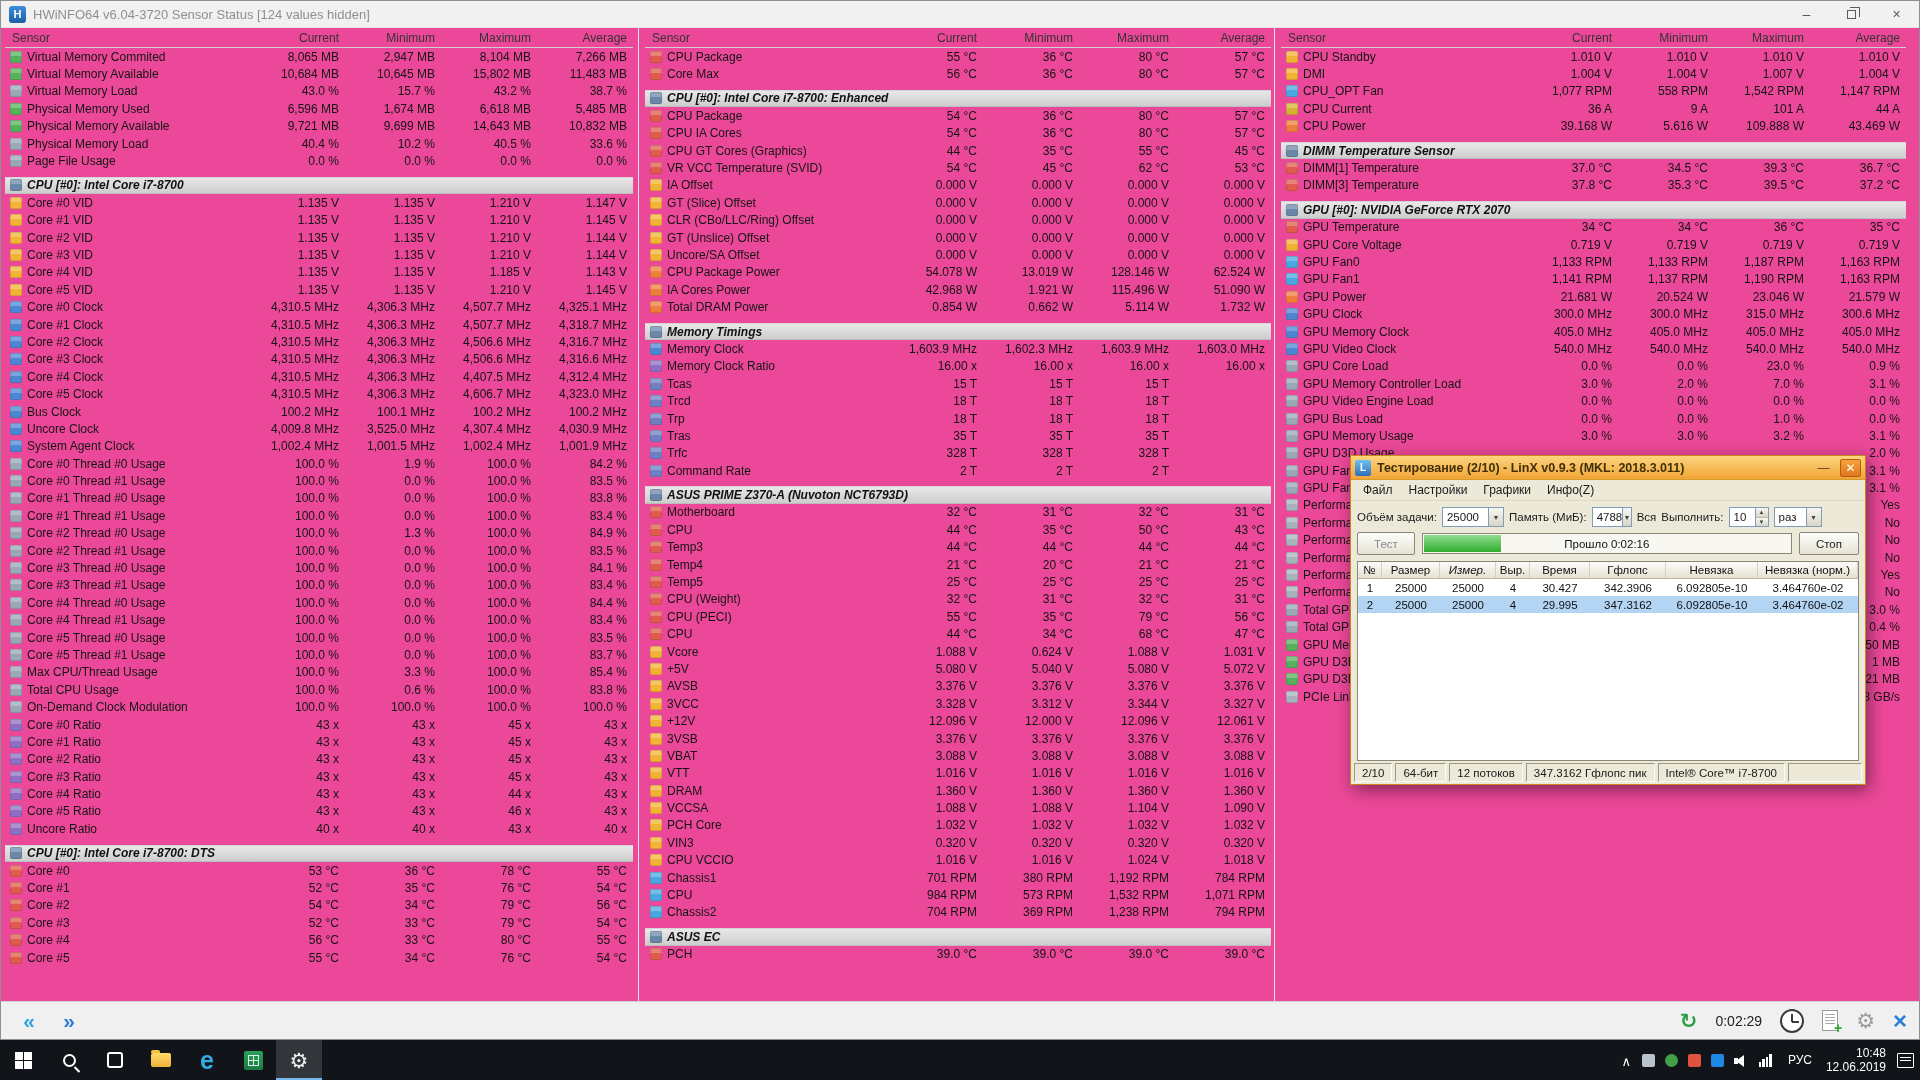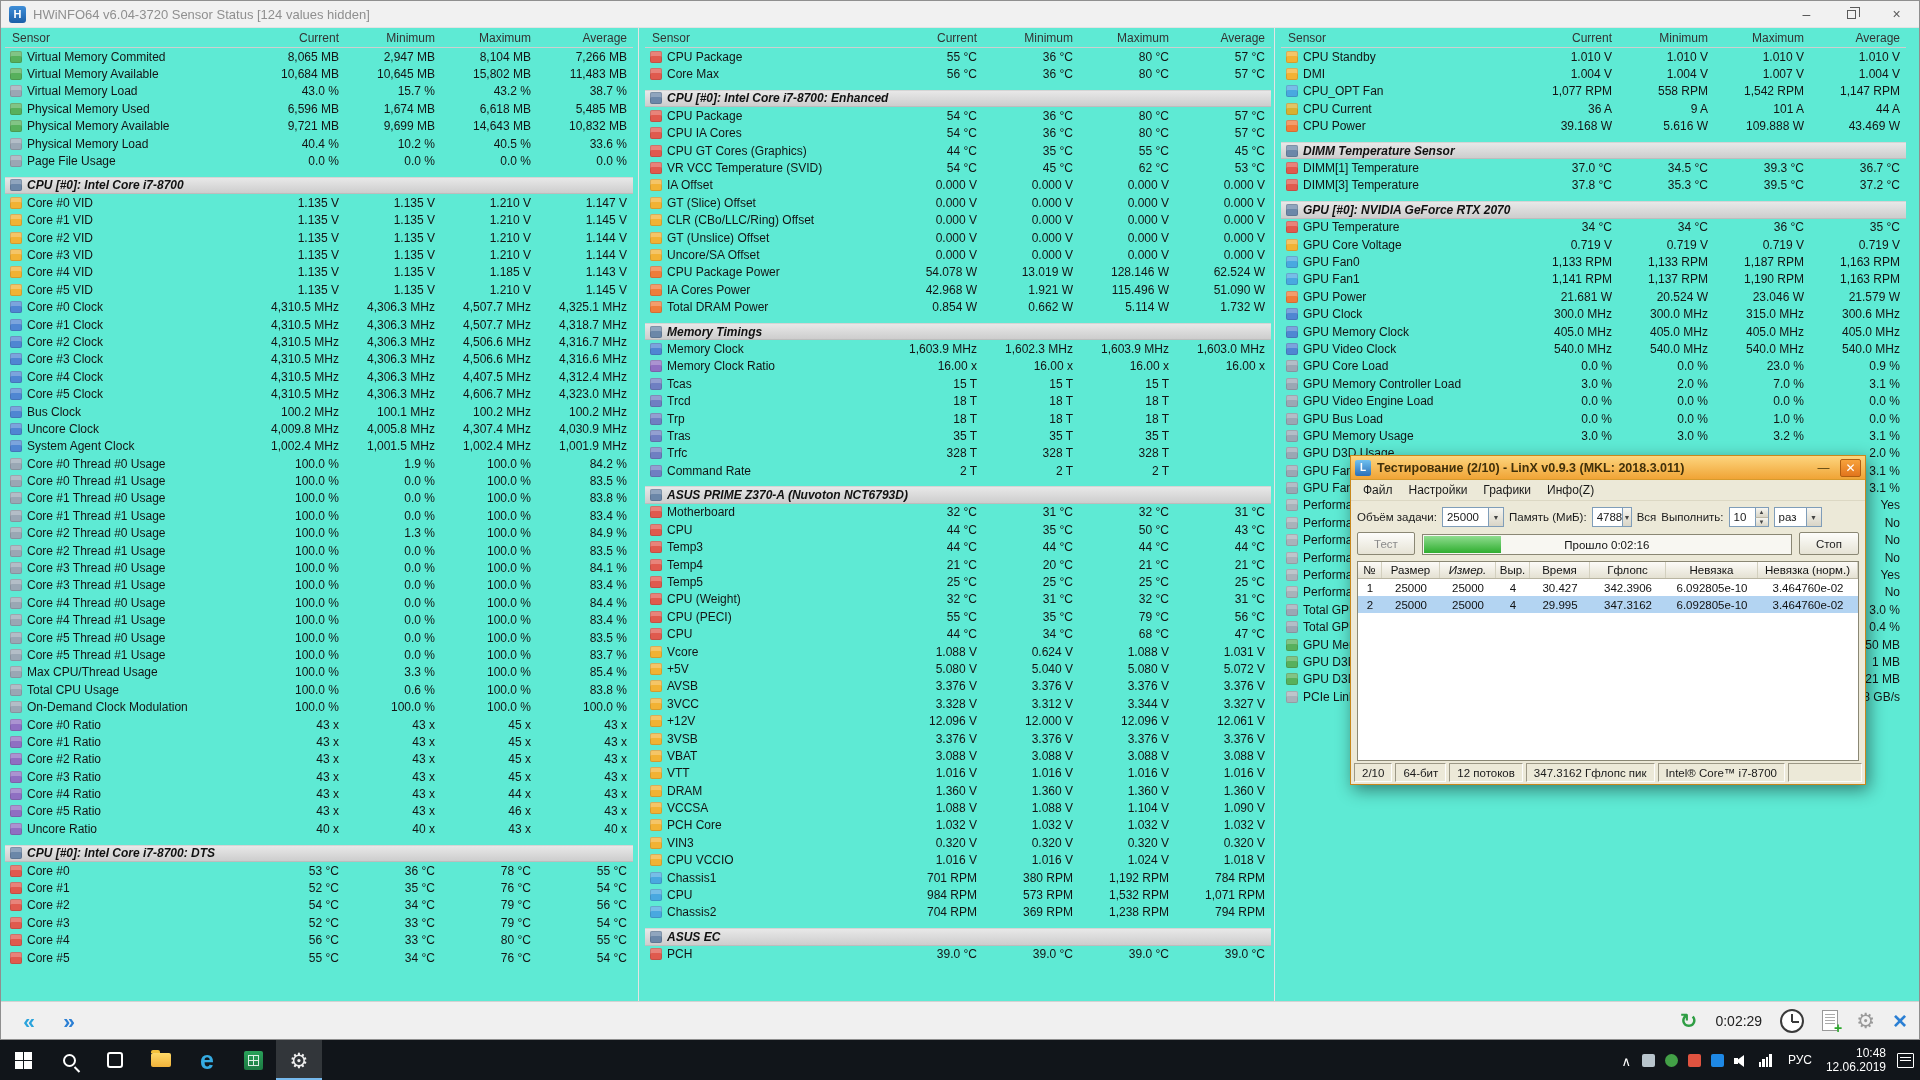--- a/index.html
+++ b/index.html
@@ -9,21 +9,21 @@
   
   .hwinfo{position:absolute;left:0;top:0;width:1920px;height:1040px;background:#fff;display:flex;flex-direction:column;border:1px solid #8f8f8f}
   .titlebar{flex:0 0 27px;background:#f1f1f1;display:flex;align-items:center;padding-left:8px;gap:7px;border-bottom:1px solid #e3e3e3}
   .app-icon{width:17px;height:17px;border-radius:3px;background:linear-gradient(#3f8ed8,#1b5fa8);color:#fff;font-size:11px;font-weight:bold;display:flex;align-items:center;justify-content:center}
   .title-text{font-size:13px;color:#8f8f8f;white-space:nowrap}
   .win-controls{margin-left:auto;display:flex;height:100%}
   .win-btn{width:45px;height:100%;display:flex;align-items:center;justify-content:center;color:#5a5a5a;font-size:14px}
   .restore-glyph{width:9px;height:9px;border:1px solid #5a5a5a;position:relative;background:#f1f1f1}
   .restore-glyph::before{content:"";position:absolute;left:2px;top:-4px;width:9px;height:9px;border:1px solid #5a5a5a;border-bottom:none;border-left:none}
 
-  .content{position:relative;flex:1;background:#5eead4;overflow:hidden}
+  .content{position:relative;flex:1;background:#ec4899;overflow:hidden}
   .vsep{position:absolute;top:0;bottom:0;width:1px;background:#e4e4e4}
   .panel{position:absolute;top:0;overflow:hidden}
   .phead{display:flex;height:20px;align-items:center;border-bottom:1px solid #cfcfcf;font-size:12px;color:#333;padding:0 6px 0 5px}
   .ph-label{flex:1;padding-left:2px}
   .srow{display:flex;height:17.4px;align-items:center;font-size:12px;color:#141414;padding:0 6px 0 5px;white-space:nowrap}
   .ricon{width:12px;height:12px;border-radius:2px;margin-right:5px;flex:0 0 auto;box-shadow:inset 0 0 0 1px rgba(0,0,0,.12), inset 0 5px rgba(255,255,255,.25)}
   .rlabel{flex:1;overflow:hidden;text-overflow:clip}
   .rval{width:96px;text-align:right;flex:0 0 auto}
   .srow.section{background:linear-gradient(#e8e8e8,#cdcdcd);font-weight:bold;font-style:italic;border-top:1px solid #d5d5d5;border-bottom:1px solid #bdbdbd;color:#111}
   .ggap{height:7px}
@@ -53,21 +53,21 @@
   .linx-btn.close{background:linear-gradient(#f7a23c,#e2751d);color:#fff;border:1px solid #b05e10;border-radius:2px;font-weight:bold}
   .linx-menu{flex:0 0 21px;display:flex;align-items:center;padding:0 4px;font-size:12px;color:#1a1a1a;border-bottom:1px solid #dcd8c4}
   .linx-menu span{padding:2px 8px}
   .linx-controls{display:flex;align-items:center;gap:5px;padding:6px 6px 3px 6px;font-size:11.5px;color:#1a1a1a;white-space:nowrap}
   .combo{background:#fff;border:1px solid #7f9db9;height:20px;display:flex;align-items:center;padding-left:4px;font-size:11.5px}
   .combo .arrow{margin-left:auto;width:15px;height:100%;background:linear-gradient(#f7f6f1,#d9d5c7);border-left:1px solid #7f9db9;display:flex;align-items:center;justify-content:center;font-size:7px;color:#444}
   .spin{background:#fff;border:1px solid #7f9db9;height:20px;display:flex;align-items:center;padding-left:4px;font-size:11.5px}
   .spin .arrows{margin-left:auto;width:13px;height:100%;display:flex;flex-direction:column}
   .spin .arrows i{flex:1;font-style:normal;font-size:6px;display:flex;align-items:center;justify-content:center;background:linear-gradient(#f7f6f1,#d9d5c7);border-left:1px solid #7f9db9;color:#444}
   .spin .arrows i:first-child{border-bottom:1px solid #bdb9a8}
-  .linx-run{display:flex;gap:7px;padding:2px 6px 6px 6px;align-items:flex-end}
+  .linx-run{display:flex;gap:7px;padding:2px 6px 6px 6px;align-items:center}
   .lbtn{background:linear-gradient(#fdfdfb,#e6e3d5);border:1px solid #8a8774;height:23px;padding:0 16px;display:flex;align-items:center;justify-content:center;border-radius:2px;font-size:11.5px;color:#222}
   .lbtn.dim{color:#8a8a8a}
   .progress-track{flex:1;height:21px;border:1px solid #8a8774;background:#f8f7f2;position:relative;display:flex;align-items:center;justify-content:center}
   .progress-fill{position:absolute;left:1px;top:1px;bottom:1px;width:21%;background:linear-gradient(#8fdc8f,#2fae2f)}
   .progress-label{position:relative;z-index:1;font-size:11.5px;color:#111}
   .linx-table{flex:1;margin:0 6px;background:#fff;border:1px solid #8a8774;overflow:hidden;font-size:11.5px;color:#111}
   .lt-head{display:flex;background:linear-gradient(#fcfbf8,#e4e1d2);border-bottom:1px solid #b9b5a2}
   .lt-head span{border-right:1px solid #d3d0bf;padding:2px 2px;text-align:center;white-space:nowrap;overflow:hidden;flex:0 0 auto}
   .lt-row{display:flex;height:17px;align-items:center}
   .lt-row span{padding:0 3px;text-align:center;white-space:nowrap;overflow:hidden;flex:0 0 auto}
@@ -295,21 +295,21 @@
             <span class="rlabel">Bus Clock</span>
             <span class="rval">100.2 MHz</span>
             <span class="rval">100.1 MHz</span>
             <span class="rval">100.2 MHz</span>
             <span class="rval">100.2 MHz</span>
           </div>
           <div class="srow">
             <span class="ricon" style="background: rgb(79, 134, 210);"></span>
             <span class="rlabel">Uncore Clock</span>
             <span class="rval">4,009.8 MHz</span>
-            <span class="rval">4,005.8 MHz</span>
+            <span class="rval">3,525.0 MHz</span>
             <span class="rval">4,307.4 MHz</span>
             <span class="rval">4,030.9 MHz</span>
           </div>
           <div class="srow">
             <span class="ricon" style="background: rgb(79, 134, 210);"></span>
             <span class="rlabel">System Agent Clock</span>
             <span class="rval">1,002.4 MHz</span>
             <span class="rval">1,001.5 MHz</span>
             <span class="rval">1,002.4 MHz</span>
             <span class="rval">1,001.9 MHz</span>

